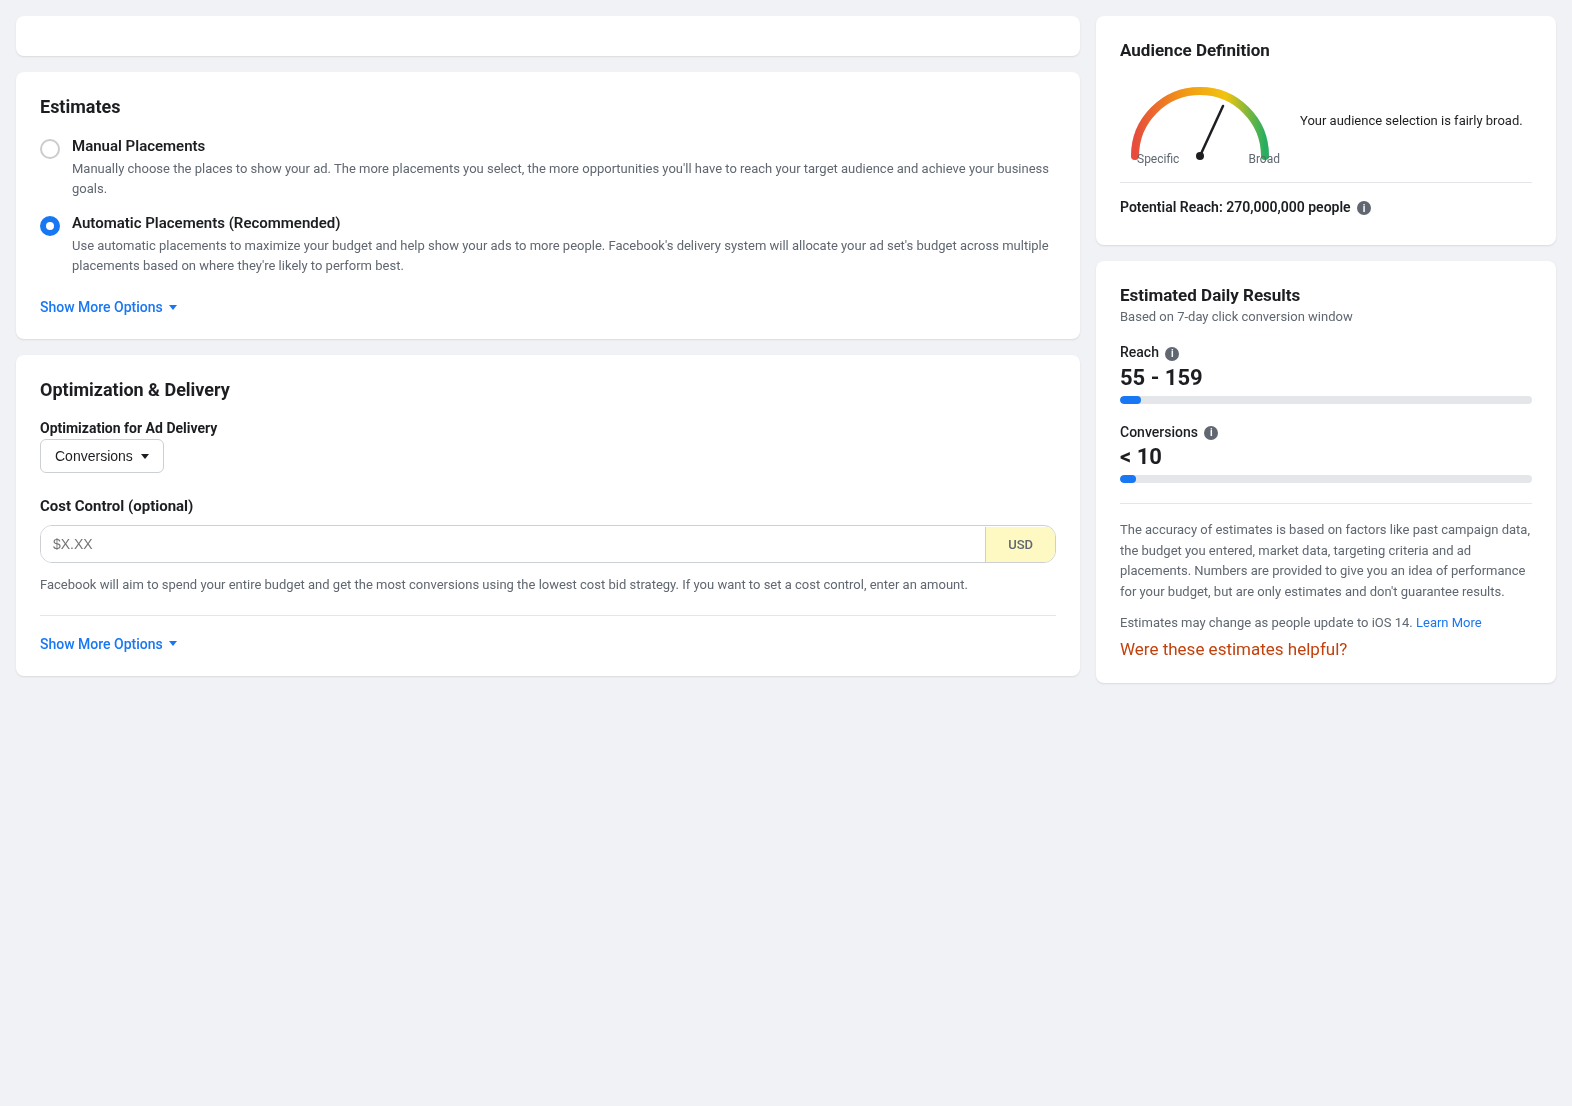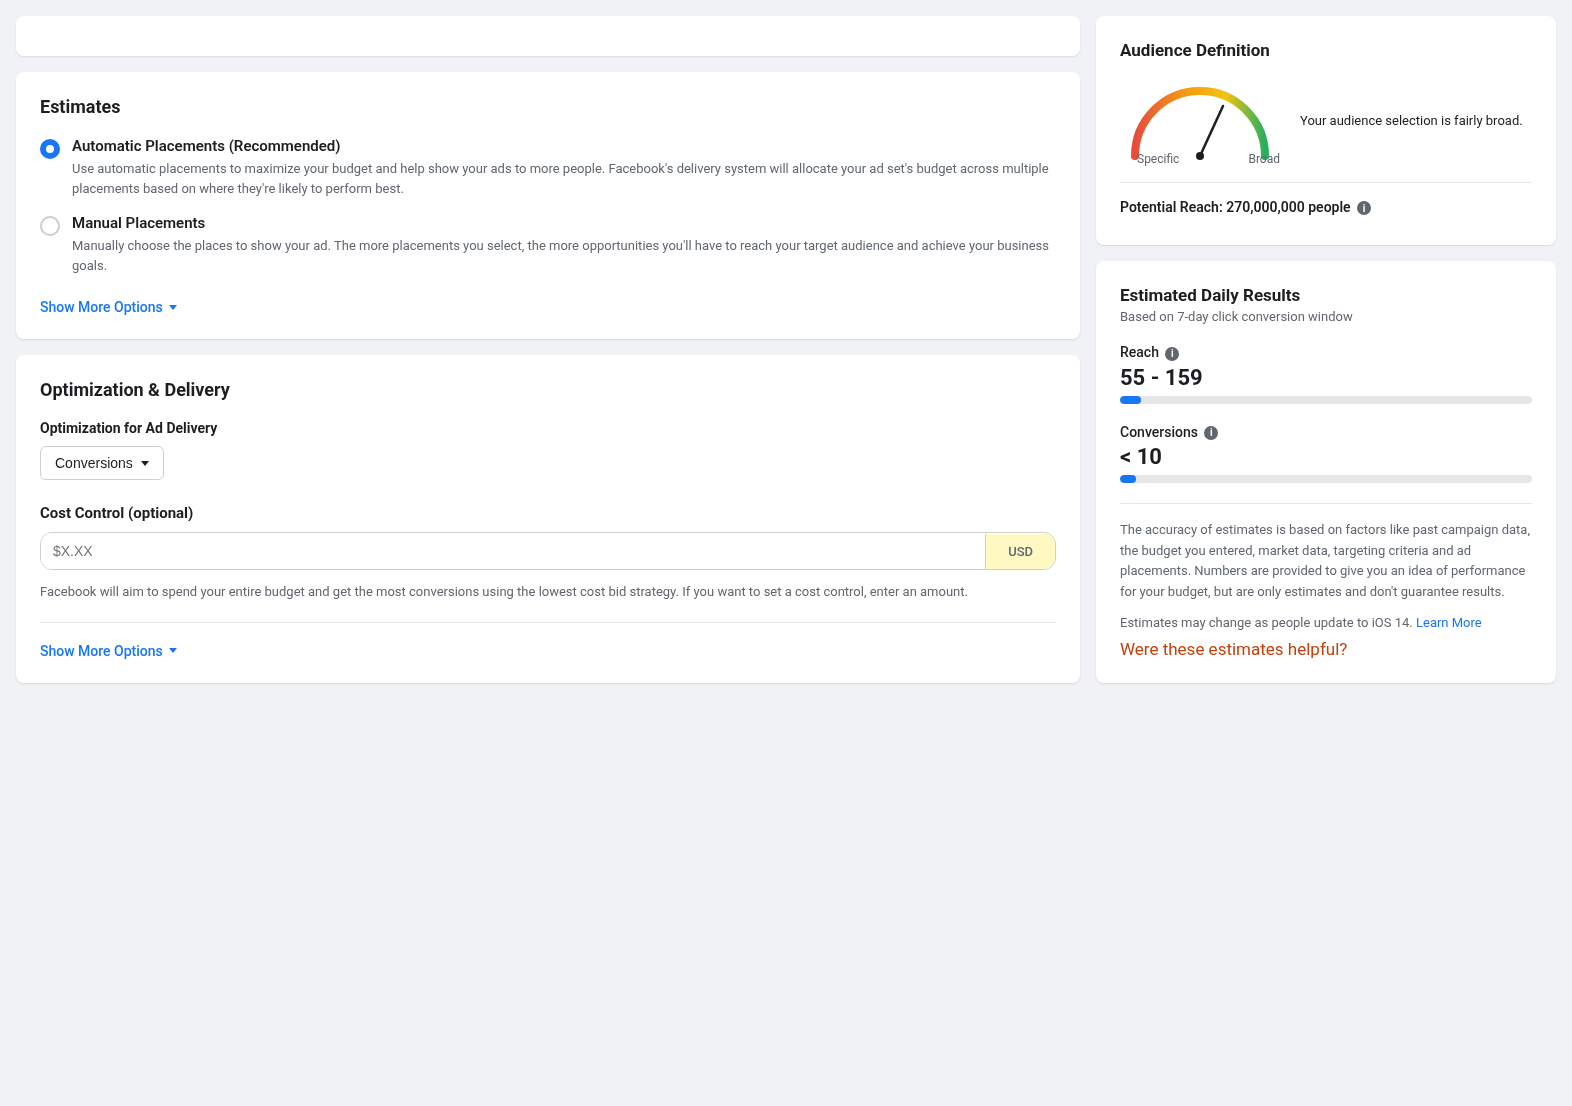--- a/index.html
+++ b/index.html
@@ -106,21 +106,21 @@
       width: 0;
       height: 0;
       border-left: 4px solid transparent;
       border-right: 4px solid transparent;
       border-top: 5px solid #1877f2;
       margin-left: 2px;
     }
     .field-label {
       font-size: 14px;
       font-weight: 700;
-      margin-bottom: 10px;
+      margin-bottom: 3px;
     }
     .dropdown-btn {
       display: inline-flex;
       align-items: center;
       gap: 8px;
       padding: 8px 14px;
       border: 1px solid #ccd0d5;
       border-radius: 6px;
       background: #fff;
       cursor: pointer;
@@ -301,32 +301,32 @@
   <div class="left-col">
 
     <div class="card-top-stub"></div>
 
     <div class="card">
       <div class="section-title">Estimates</div>
 
       <div class="radio-group">
 
         <div class="radio-option">
+          <div class="radio-circle"></div>
+          <div>
+            <div class="radio-label">Manual Placements</div>
+            <div class="radio-desc">Manually choose the places to show your ad. The more placements you select, the more opportunities you'll have to reach your target audience and achieve your business goals.</div>
+          </div>
+        </div>
+
+        <div class="radio-option">
           <div class="radio-circle selected"></div>
           <div>
             <div class="radio-label">Automatic Placements (Recommended)</div>
             <div class="radio-desc">Use automatic placements to maximize your budget and help show your ads to more people. Facebook's delivery system will allocate your ad set's budget across multiple placements based on where they're likely to perform best.</div>
-          </div>
-        </div>
-
-        <div class="radio-option">
-          <div class="radio-circle"></div>
-          <div>
-            <div class="radio-label">Manual Placements</div>
-            <div class="radio-desc">Manually choose the places to show your ad. The more placements you select, the more opportunities you'll have to reach your target audience and achieve your business goals.</div>
           </div>
         </div>
       </div>
 
       <a class="show-more-link">
         <span>Show More Options</span>
         <span class="chevron-down"></span>
       </a>
     </div>
 

